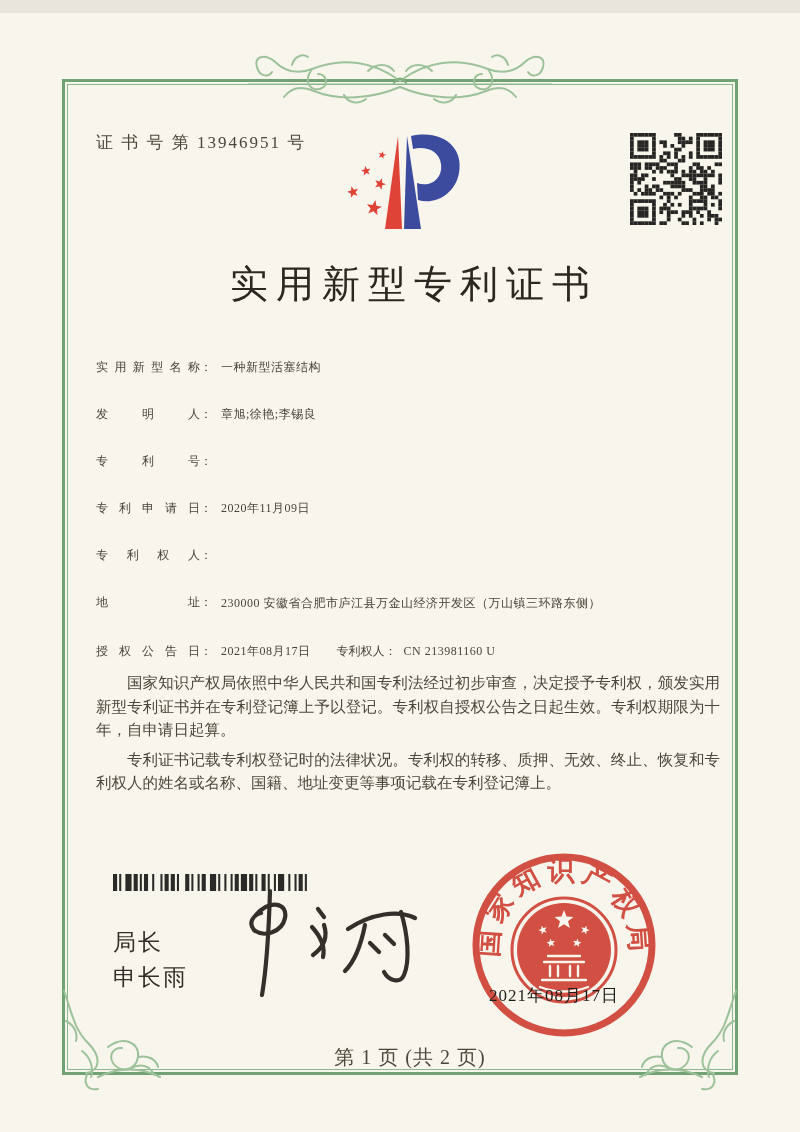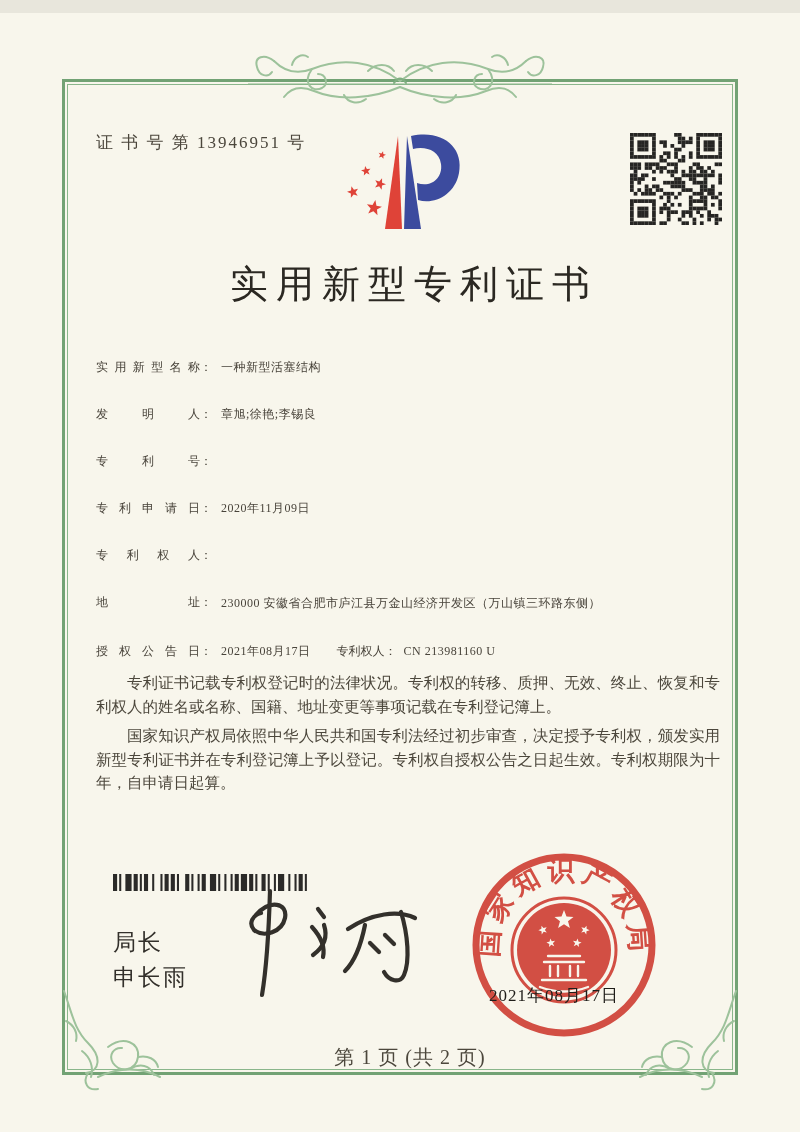--- a/index.html
+++ b/index.html
@@ -454,22 +454,22 @@
         <span class="fvalue">2021年08月17日</span>
         <span class="pair2">
           <span class="">专利权人</span>
           <span class="fcolon">：</span>
           <span class="fvalue">CN 213981160 U</span>
         </span>
       </div>
     </div>
 
   <div class="abs paras">
+    <p>国家知识产权局依照中华人民共和国专利法经过初步审查，决定授予专利权，颁发实用新型专利证书并在专利登记簿上予以登记。专利权自授权公告之日起生效。专利权期限为十年，自申请日起算。</p>
     <p>专利证书记载专利权登记时的法律状况。专利权的转移、质押、无效、终止、恢复和专利权人的姓名或名称、国籍、地址变更等事项记载在专利登记簿上。</p>
-    <p>国家知识产权局依照中华人民共和国专利法经过初步审查，决定授予专利权，颁发实用新型专利证书并在专利登记簿上予以登记。专利权自授权公告之日起生效。专利权期限为十年，自申请日起算。</p>
   </div>
 
   <svg class="abs" style="left:113px;top:861px;" id="barcode-svg" width="198" height="17" viewBox="0 0 100 17" preserveAspectRatio="none">
       <rect x="0.00" y="0" width="2.08" height="17" fill="#2b2a28"></rect>
       <rect x="3.13" y="0" width="1.04" height="17" fill="#2b2a28"></rect>
       <rect x="6.25" y="0" width="3.13" height="17" fill="#2b2a28"></rect>
       <rect x="10.42" y="0" width="2.08" height="17" fill="#2b2a28"></rect>
       <rect x="13.54" y="0" width="1.04" height="17" fill="#2b2a28"></rect>
       <rect x="15.63" y="0" width="2.08" height="17" fill="#2b2a28"></rect>
       <rect x="19.79" y="0" width="1.04" height="17" fill="#2b2a28"></rect>

